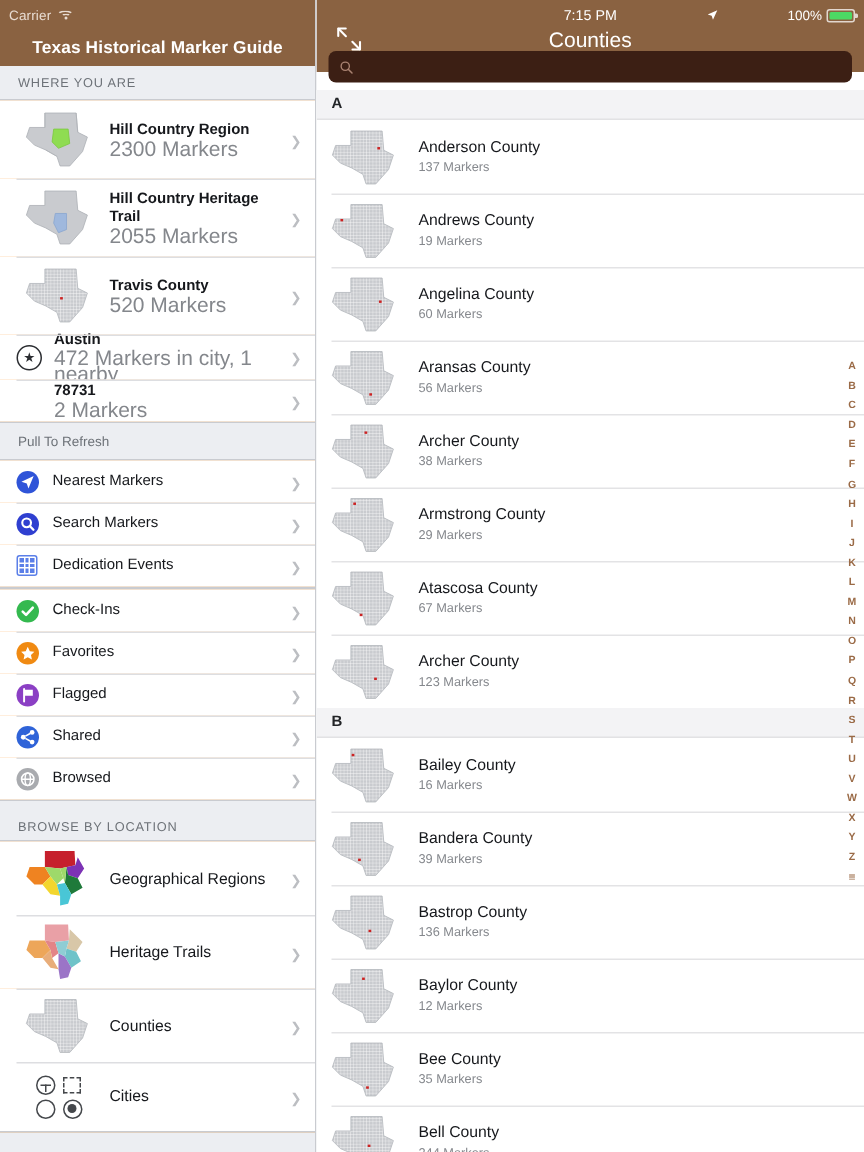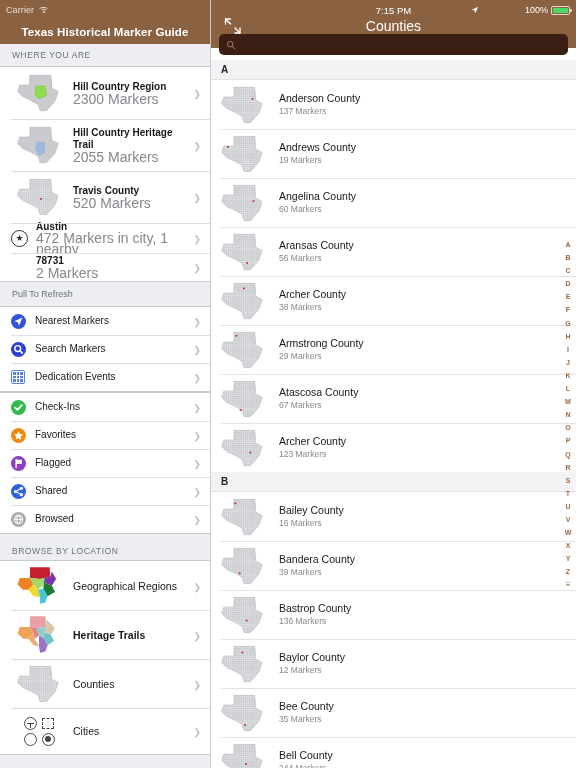--- a/index.html
+++ b/index.html
@@ -411,21 +411,21 @@
                 <path d="M63 28 L64 14 L80 30 L72 42 L60 38 Z" fill="#d8c7a8"></path>
                 <path d="M60 38 L72 42 L78 54 L66 62 L58 48 Z" fill="#6fc3c9"></path>
                 <path d="M14 28 L33 28 L40 40 L30 50 L20 50 L10 40 Z" fill="#eda659"></path>
                 <path d="M33 28 L46 30 L50 44 L42 50 L40 40 Z" fill="#e38487"></path>
                 <path d="M40 40 L42 50 L50 64 L40 62 L30 50 Z" fill="#e8ad7a"></path>
                 <path d="M50 44 L58 48 L66 62 L62 74 L52 76 L50 64 Z" fill="#9b74c7"></path>
                 <path d="M46 30 L63 28 L60 38 L58 48 L50 44 Z" fill="#8fcdd4"></path>
               </svg>
           </div>
           <div class="row-txt">
-            <div class="row-title" style="font-weight:bold;font-size:10.5px">Heritage Trails</div>
+            <div class="row-title" style="font-weight:normal;font-size:10.5px">Heritage Trails</div>
           </div>
           <div class="chev"></div>
         </div>
 
         <div class="sb-row big-map-row">
           <div class="thumb">
             <svg viewBox="0 0 100 86">
                 <defs>
                   <pattern id="gx2" width="4" height="4" patternUnits="userSpaceOnUse">
                     <rect width="4" height="4" fill="#c9cbcf"></rect>

